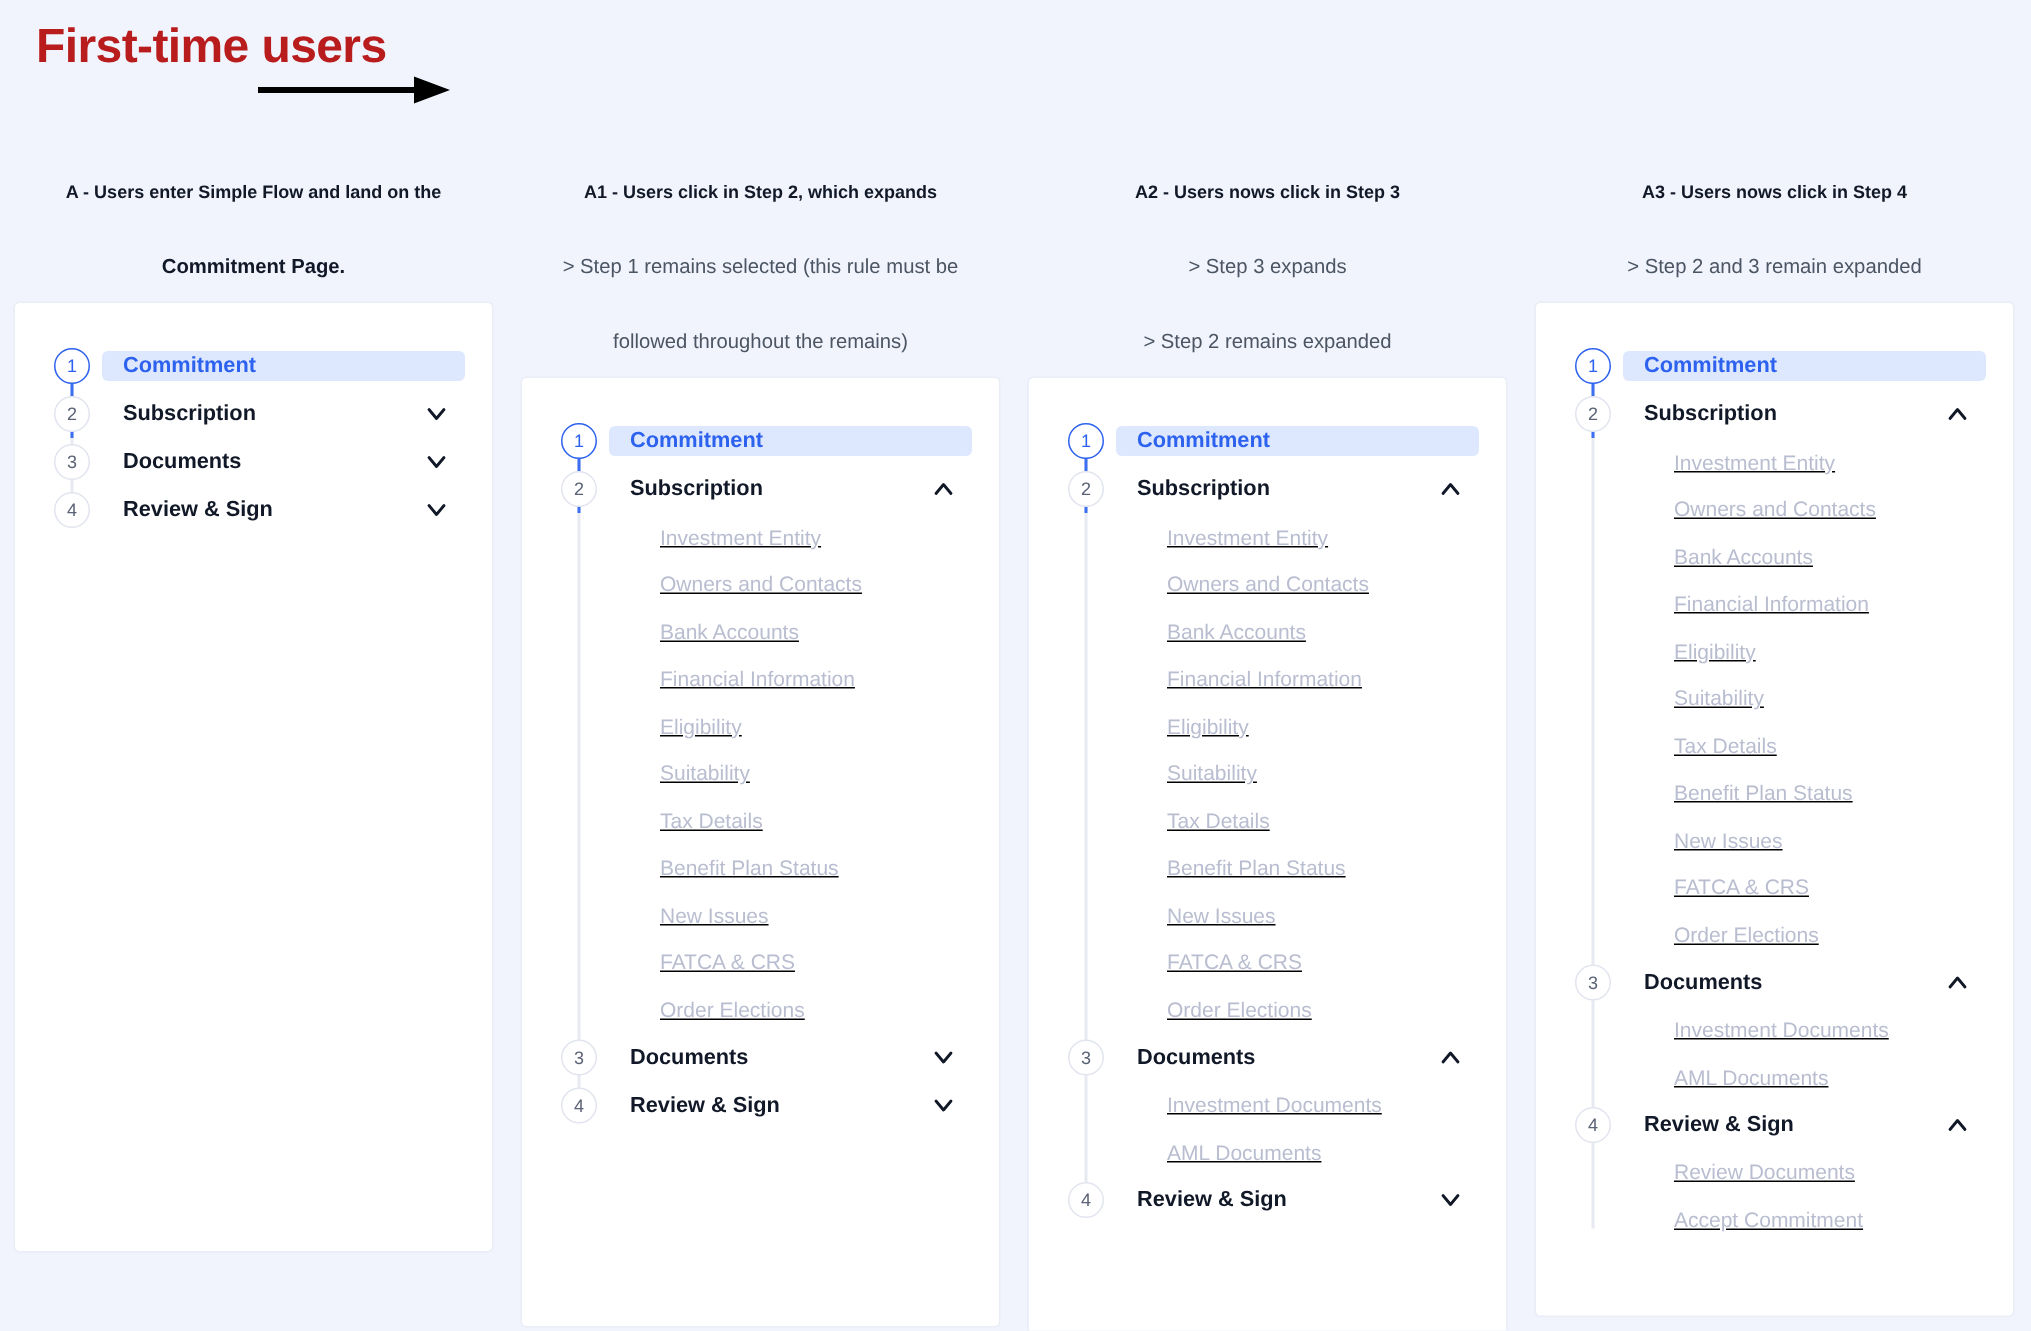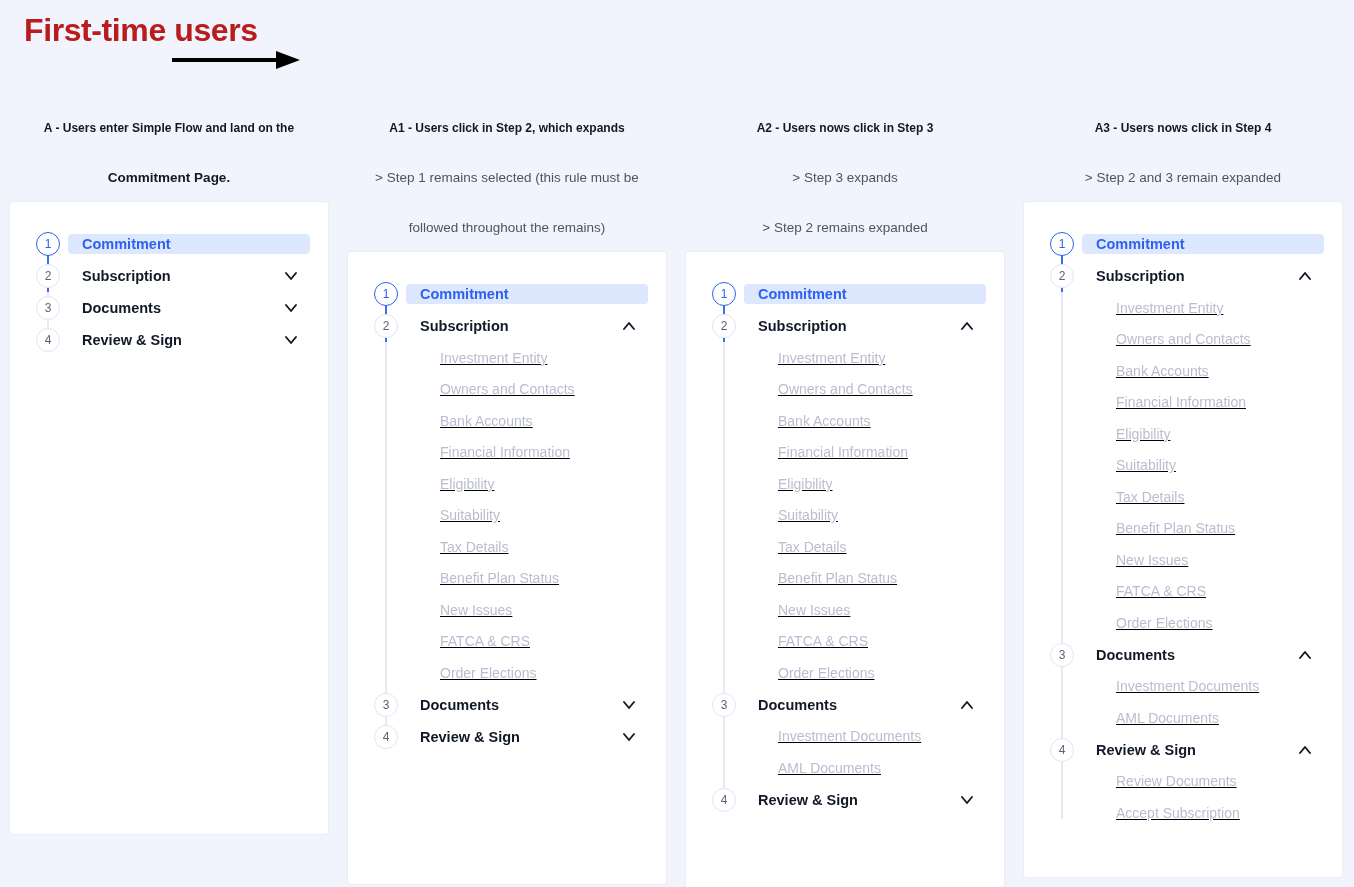--- a/index.html
+++ b/index.html
@@ -399,20 +399,20 @@
                 <span>Review &amp; Sign</span>
                 <svg class="chev" viewBox="0 0 14 14">
                   <path d="M2 10 L7 4 L12 10" fill="none" stroke="#111827" stroke-width="1.9" stroke-linecap="round" stroke-linejoin="round"></path>
                 </svg>
               </div>
             </div>
             <div class="substep">
               <span class="subtext">Review Documents</span>
             </div>
             <div class="substep">
-              <span class="subtext">Accept Subscription</span>
+              <span class="subtext">Accept Commitment</span>
             </div>
           </div>
         </div>
       </div>
     </div>
 
 </div>
 
 </body></html>

